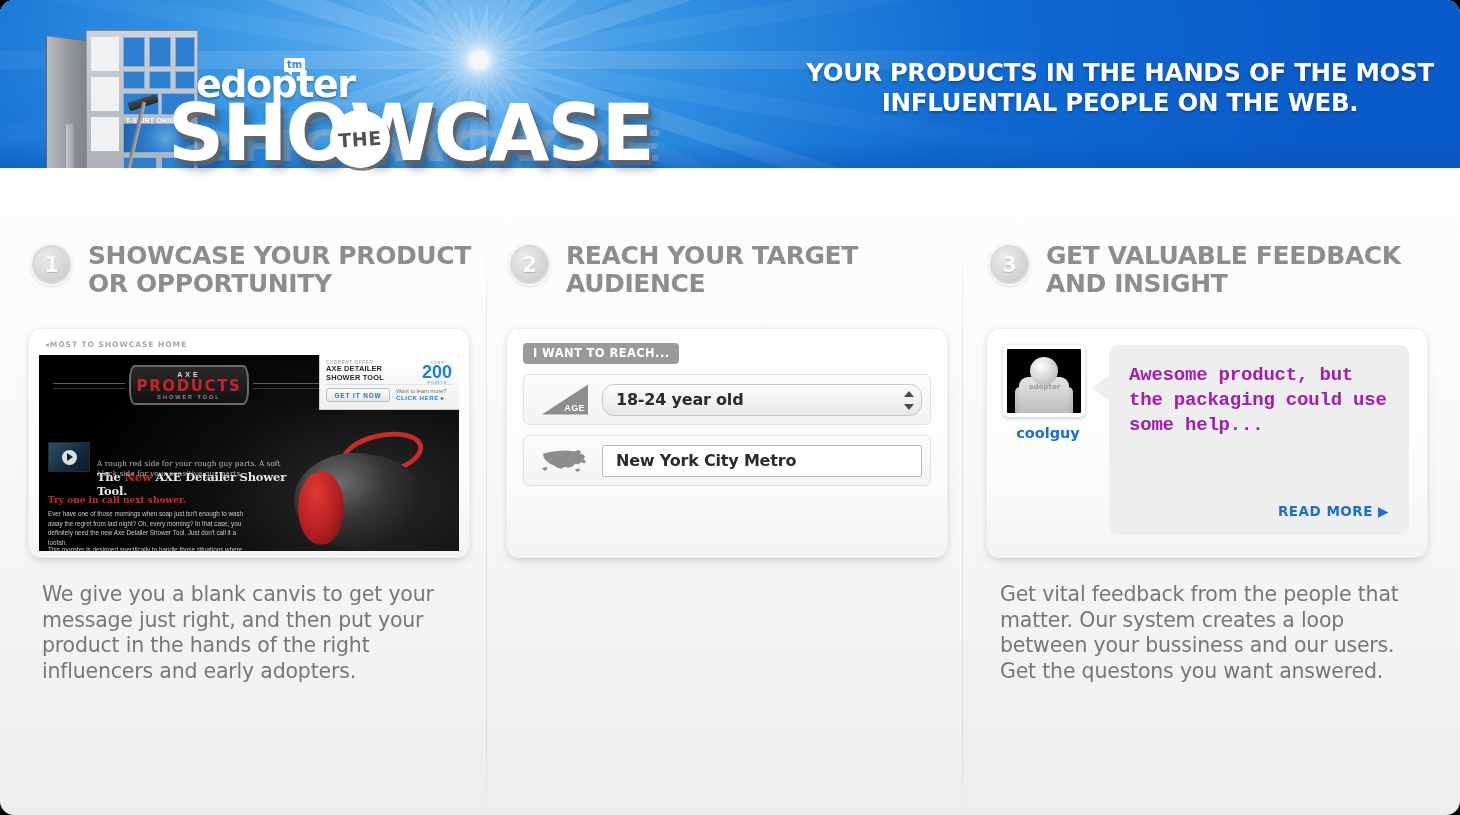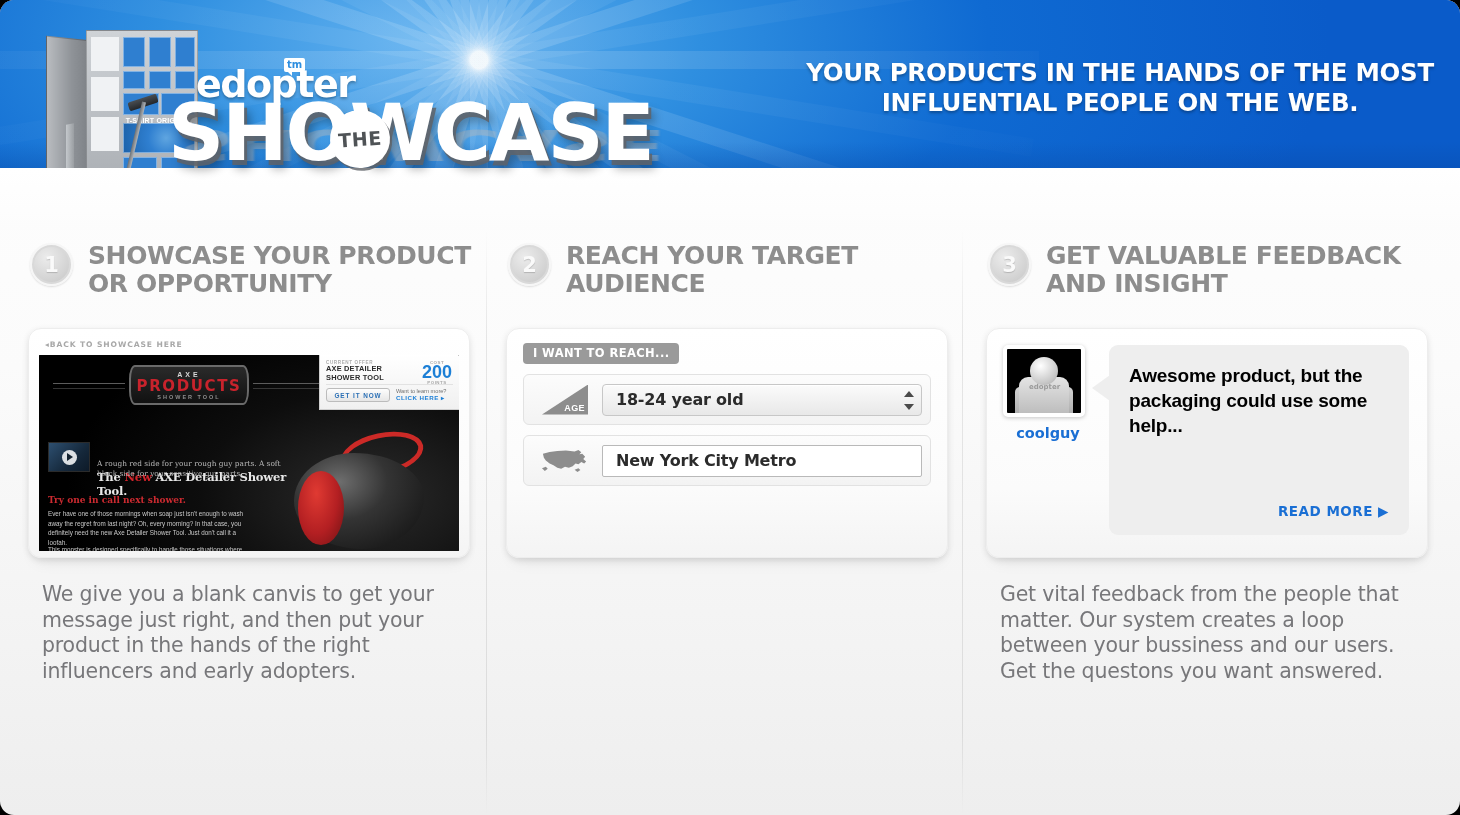--- a/index.html
+++ b/index.html
@@ -317,21 +317,21 @@
     border: 1px solid #e2e2e2; border-radius: 6px;
     display: flex; align-items: center; padding: 0 8px 0 10px;
   }
   .row-icon {
     width: 62px; height: 34px; flex: 0 0 62px;
     display: flex; align-items: center; justify-content: center;
   }
   .select {
     position: relative; flex: 1; height: 32px; margin-left: 6px;
     background: linear-gradient(180deg,#fbfbfb,#e8e8e8);
-    border: 1px solid #c7c7c7; border-radius: 4px;
+    border: 1px solid #c7c7c7; border-radius: 12px;
     display: flex; align-items: center; padding-left: 13px;
     box-shadow: inset 0 1px 0 #ffffff;
   }
   .select.plain {
     background: #ffffff; border: 1px solid #b9b9b9; border-radius: 2px;
   }
   .select-val {
     color: #2b2b2b; font-size: 16px; font-weight: bold; letter-spacing: -.2px;
     font-family: "DejaVu Sans", sans-serif;
   }
@@ -397,22 +397,22 @@
     position: relative; flex: 1; min-height: 190px;
     background: #eeeeee; border-radius: 9px;
     padding: 18px 20px 10px 20px;
   }
   .bubble::before {
     content: ""; position: absolute; left: -17px; top: 30px;
     border-top: 13px solid transparent; border-bottom: 13px solid transparent;
     border-right: 18px solid #eeeeee;
   }
   .bubble-txt {
-    color: #000000; font-size: 19px; font-weight: bold; line-height: 25px;
-    letter-spacing: -.2px; font-family: Liberation Sans, sans-serif;
+    color: #a21caf; font-size: 19px; font-weight: bold; line-height: 25px;
+    letter-spacing: -.2px; font-family: Liberation Mono, monospace;
   }
   .readmore {
     position: absolute; right: 20px; bottom: 16px;
     color: #1a6fd4; font-size: 13.5px; font-weight: bold; letter-spacing: .5px;
     font-family: "DejaVu Sans", sans-serif;
   }
 
   
   .copy {
     margin: 24px 0 0 28px; width: 420px;
@@ -527,21 +527,21 @@
     <div class="col col1">
       <div class="head">
         <div class="num">
           <span>1</span>
         </div>
         <div class="head-title">SHOWCASE YOUR PRODUCT
 OR OPPORTUNITY</div>
       </div>
 
       <div class="card c1">
-        <div class="bc">◂BACK TO SHOWCASE HERE</div>
+        <div class="bc">◂MOST TO SHOWCASE HOME</div>
 
         <div class="ad">
           <div class="ad-bg"></div>
 
           <div class="axe-wing w1"></div>
           <div class="axe-wing w1 thin"></div>
           <div class="axe-wing w2"></div>
           <div class="axe-wing w2 thin"></div>
 
           <div class="axe-logo">

